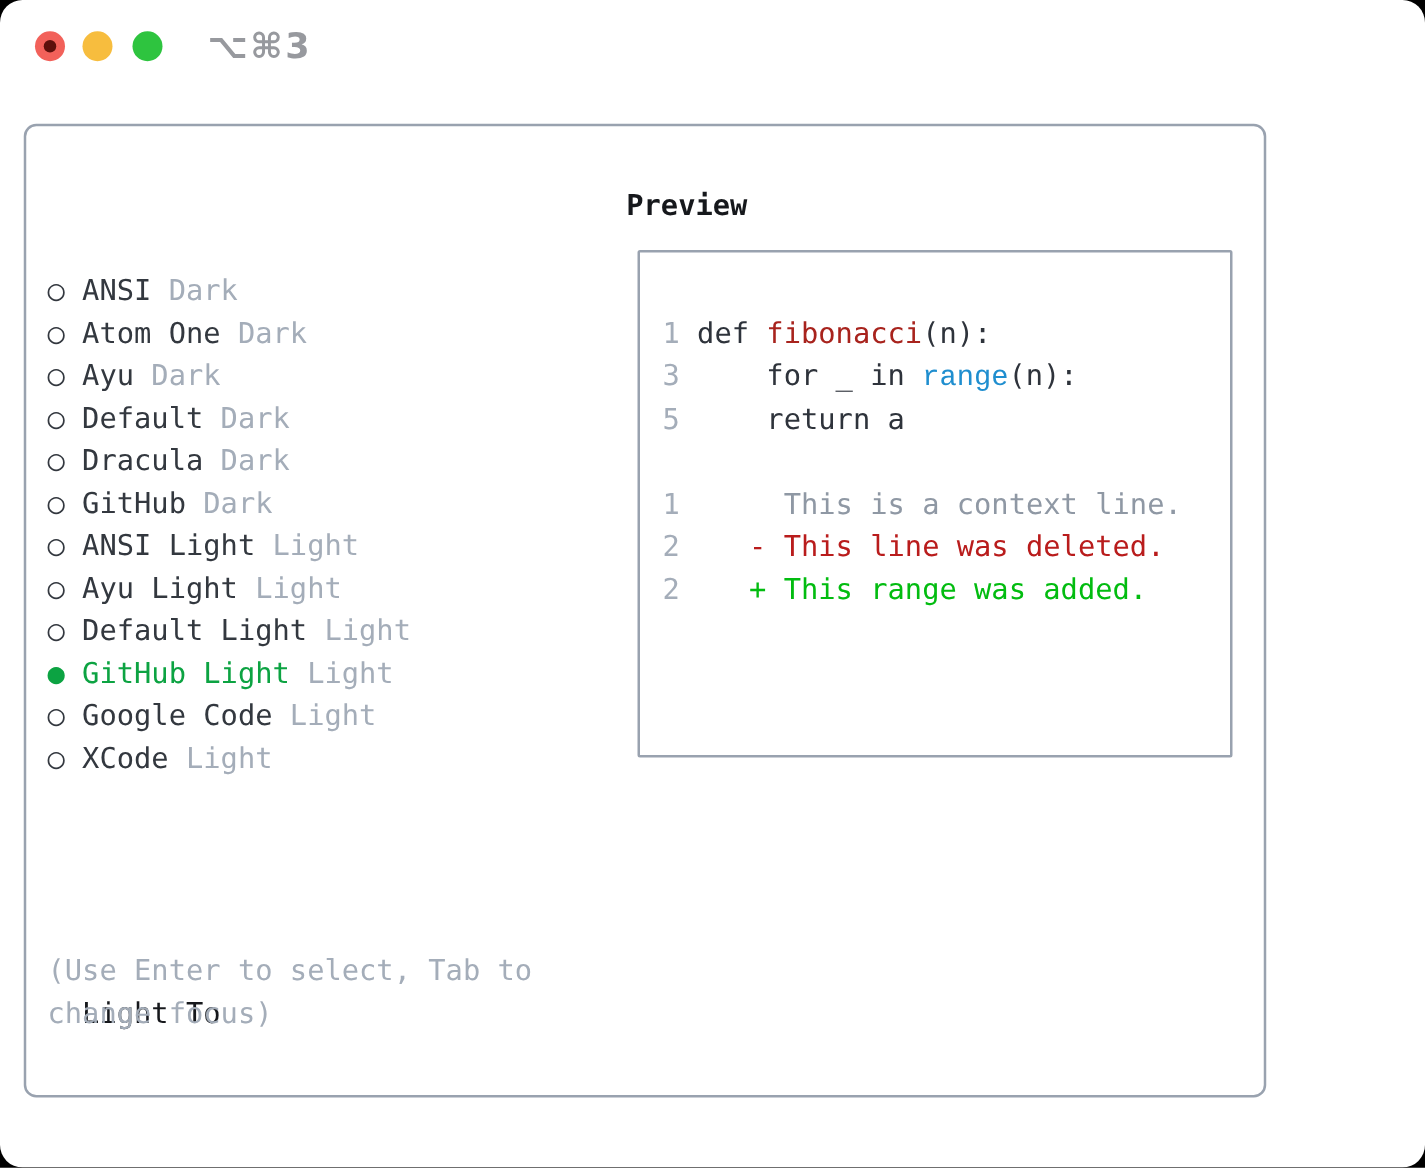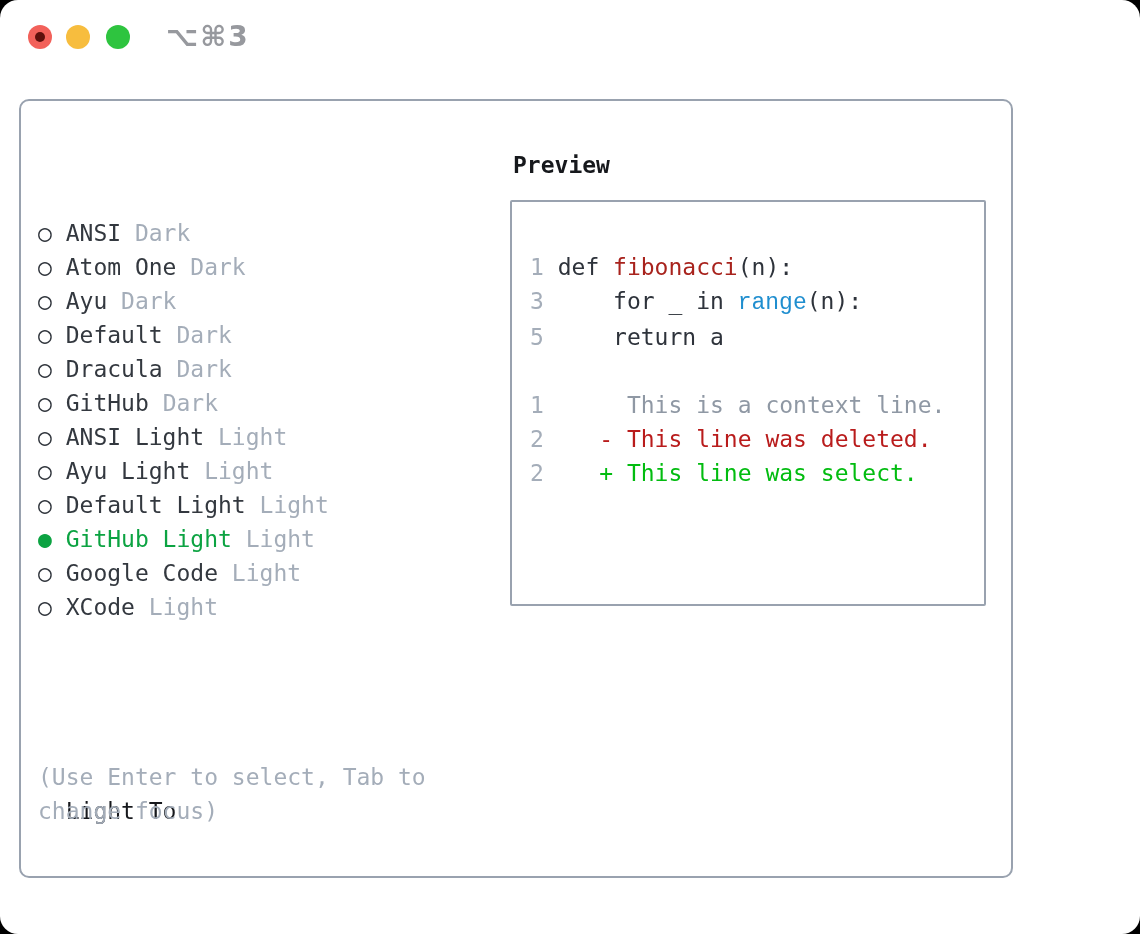--- a/index.html
+++ b/index.html
@@ -47,21 +47,21 @@
   .sel { color: #0ca342; }
   .apply-section { margin-top: 34px; }
   .apply-hdr { color: #16181c; }
   .hint {
     position: absolute; left: 38px; top: 760px; width: 430px;
     font-size: 23px; line-height: 34px; color: #a4adb9; white-space: normal;
   }
 
   
   .preview-heading {
-    position: absolute; left: 513px; top: 148px;
+    position: absolute; left: 501px; top: 148px;
     font-size: 23px; line-height: 34px; font-weight: bold; color: #16181c;
   }
   .preview-box {
     position: absolute; left: 510px; top: 200px;
     width: 476px; height: 406px;
     border: 2px solid #99a2af; border-radius: 2px;
     box-sizing: border-box;
     padding: 48px 16px 0 18px;
   }
   .code-line { font-size: 23px; line-height: 34px; min-height: 34px; white-space: pre; }
@@ -99,16 +99,16 @@
   <div class="hint">(Use Enter to select, Tab to change focus)</div>
 
   <div class="preview-heading">Preview</div>
   <div class="preview-box" id="preview-box">
       <div class="code-line"><span class="lnum">1</span><span class="seg-fg">def </span><span class="seg-function">fibonacci</span><span class="seg-fg">(n):</span></div>
       <div class="code-line"><span class="lnum">3</span><span class="seg-fg">    for _ in </span><span class="seg-builtin">range</span><span class="seg-fg">(n):</span></div>
       <div class="code-line"><span class="lnum">5</span><span class="seg-fg">    return a</span></div>
       <div class="code-line"><span class="lnum"></span></div>
       <div class="code-line"><span class="lnum">1</span><span class="seg-context">     This is a context line.</span></div>
       <div class="code-line"><span class="lnum">2</span><span class="seg-deleted">   - This line was deleted.</span></div>
-      <div class="code-line"><span class="lnum">2</span><span class="seg-added">   + This line was select.</span></div>
+      <div class="code-line"><span class="lnum">2</span><span class="seg-added">   + This range was added.</span></div>
     </div>
 
 </div>
 
 </body></html>

